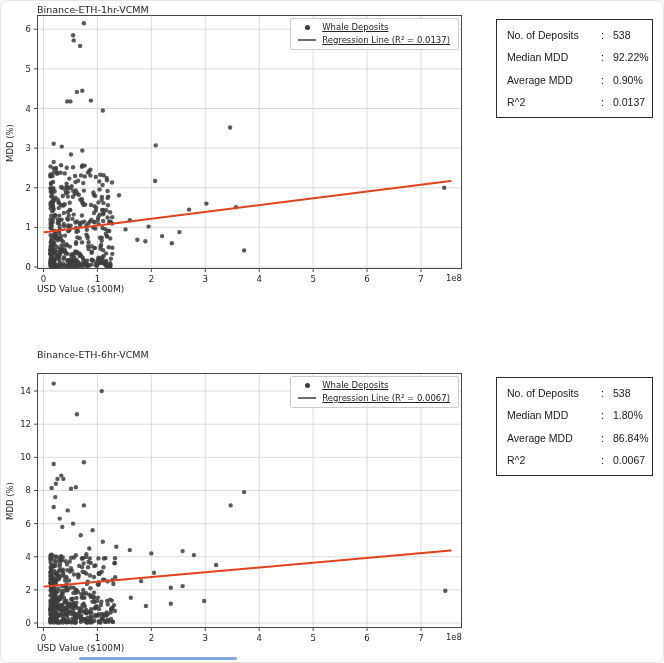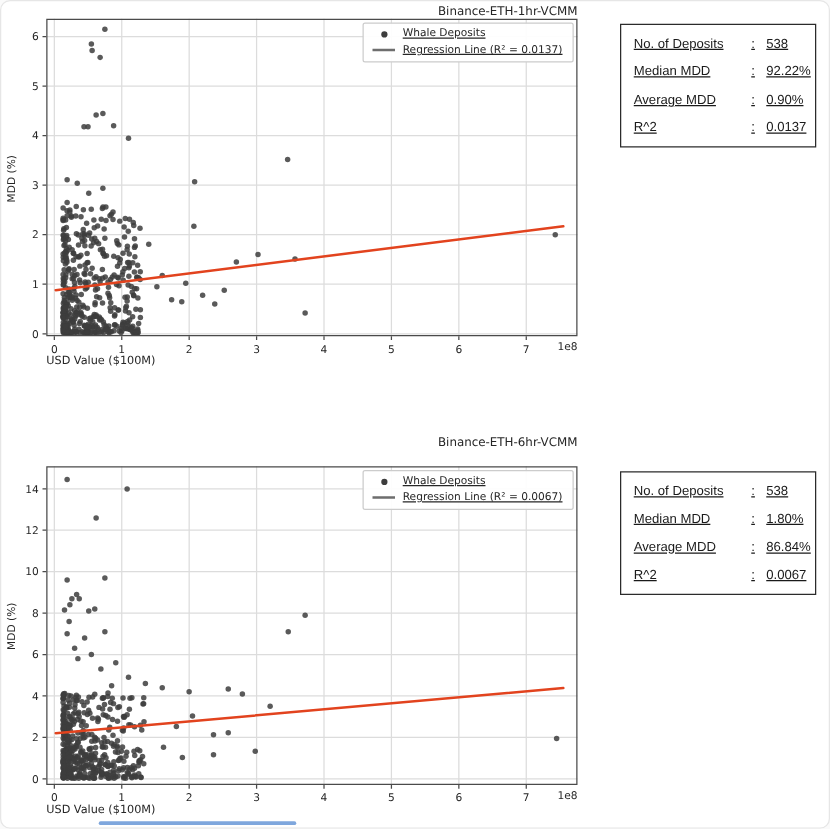--- a/index.html
+++ b/index.html
@@ -3,21 +3,21 @@
 <meta charset="utf-8">
 <style>
   html,body{margin:0;padding:0;background:#fafafa;}
   .page{
     position:relative;width:664px;height:663px;background:#ffffff;
     border:1px solid #e6e6e6;border-radius:8px;box-sizing:border-box;overflow:hidden;
     font-family:"DejaVu Sans",sans-serif;
   }
   .figure{position:absolute;}
   .chart-title{
-    position:absolute;left:36px;width:425px;text-align:right;
+    position:absolute;left:36px;width:425px;text-align:left;
     font-size:9.5px;font-weight:500;color:#262626;
   }
   .plot{position:absolute;left:36px;width:425px;}
   .plot svg{overflow:visible;display:block;}
   .ylabel{
     position:absolute;font-size:8.5px;color:#262626;
     transform:rotate(-90deg);transform-origin:center;white-space:nowrap;
   }
   .xlabel{
     position:absolute;left:36px;width:425px;text-align:left;
@@ -35,21 +35,21 @@
   .lg-handle{width:20px;display:flex;justify-content:center;align-items:center;}
   .lg-dot{width:5px;height:5px;border-radius:50%;background:#3d3d3d;}
   .lg-line{width:18px;height:2px;background:#6e6e6e;}
   .stats-box{
     position:absolute;left:495px;width:157px;height:99px;background:#ffffff;
     border:1.2px solid #2b2b2b;box-sizing:border-box;
     display:grid;grid-template-rows:1fr 1fr 1fr 1fr;align-items:center;
     padding:4px 10px;font-family:"Liberation Sans","DejaVu Sans",sans-serif;
     font-size:10.5px;color:#1a1a1a;
   }
-  .stats-row{display:grid;grid-template-columns:94px 12px auto;align-items:center;text-decoration:underline;}
+  .stats-row{display:grid;grid-template-columns:94px 12px auto;align-items:center;}
   .bottom-accent{
     position:absolute;left:78px;bottom:2px;width:158px;height:3px;
     border-radius:2px;
   }
 </style>
 </head>
 <body>
 
 <div class="page">
 

